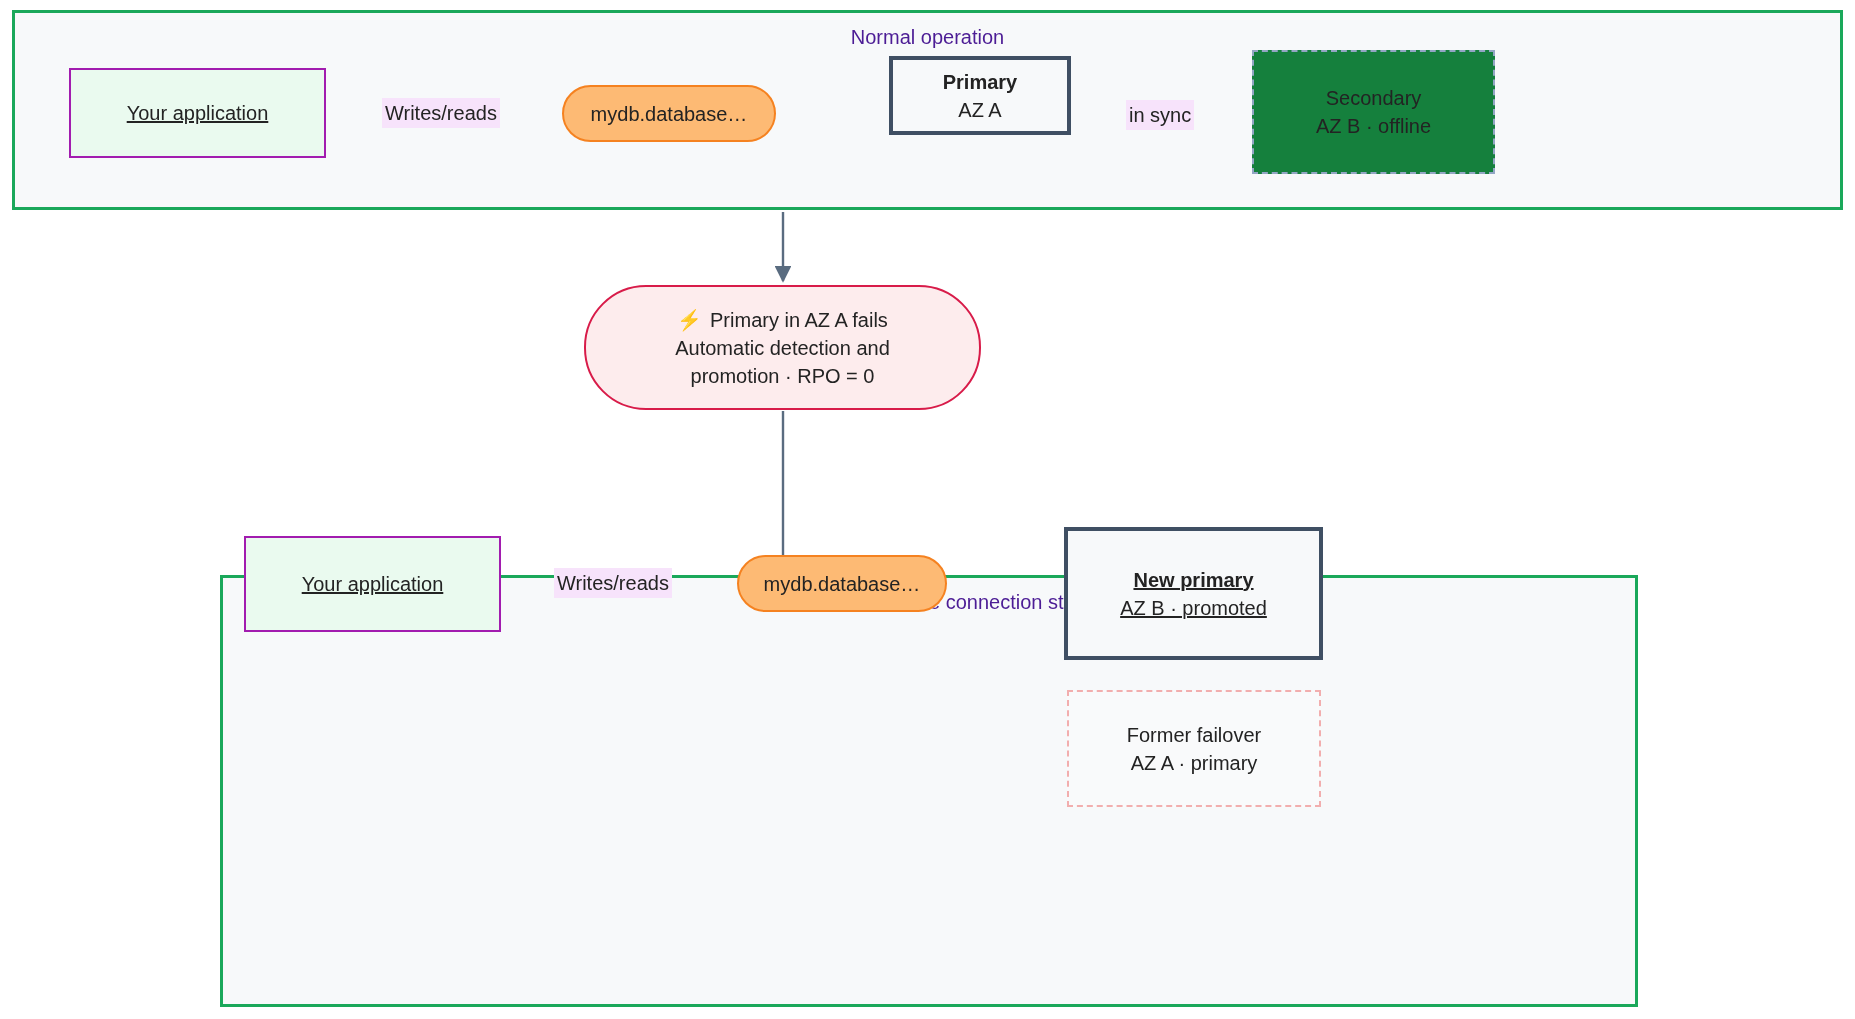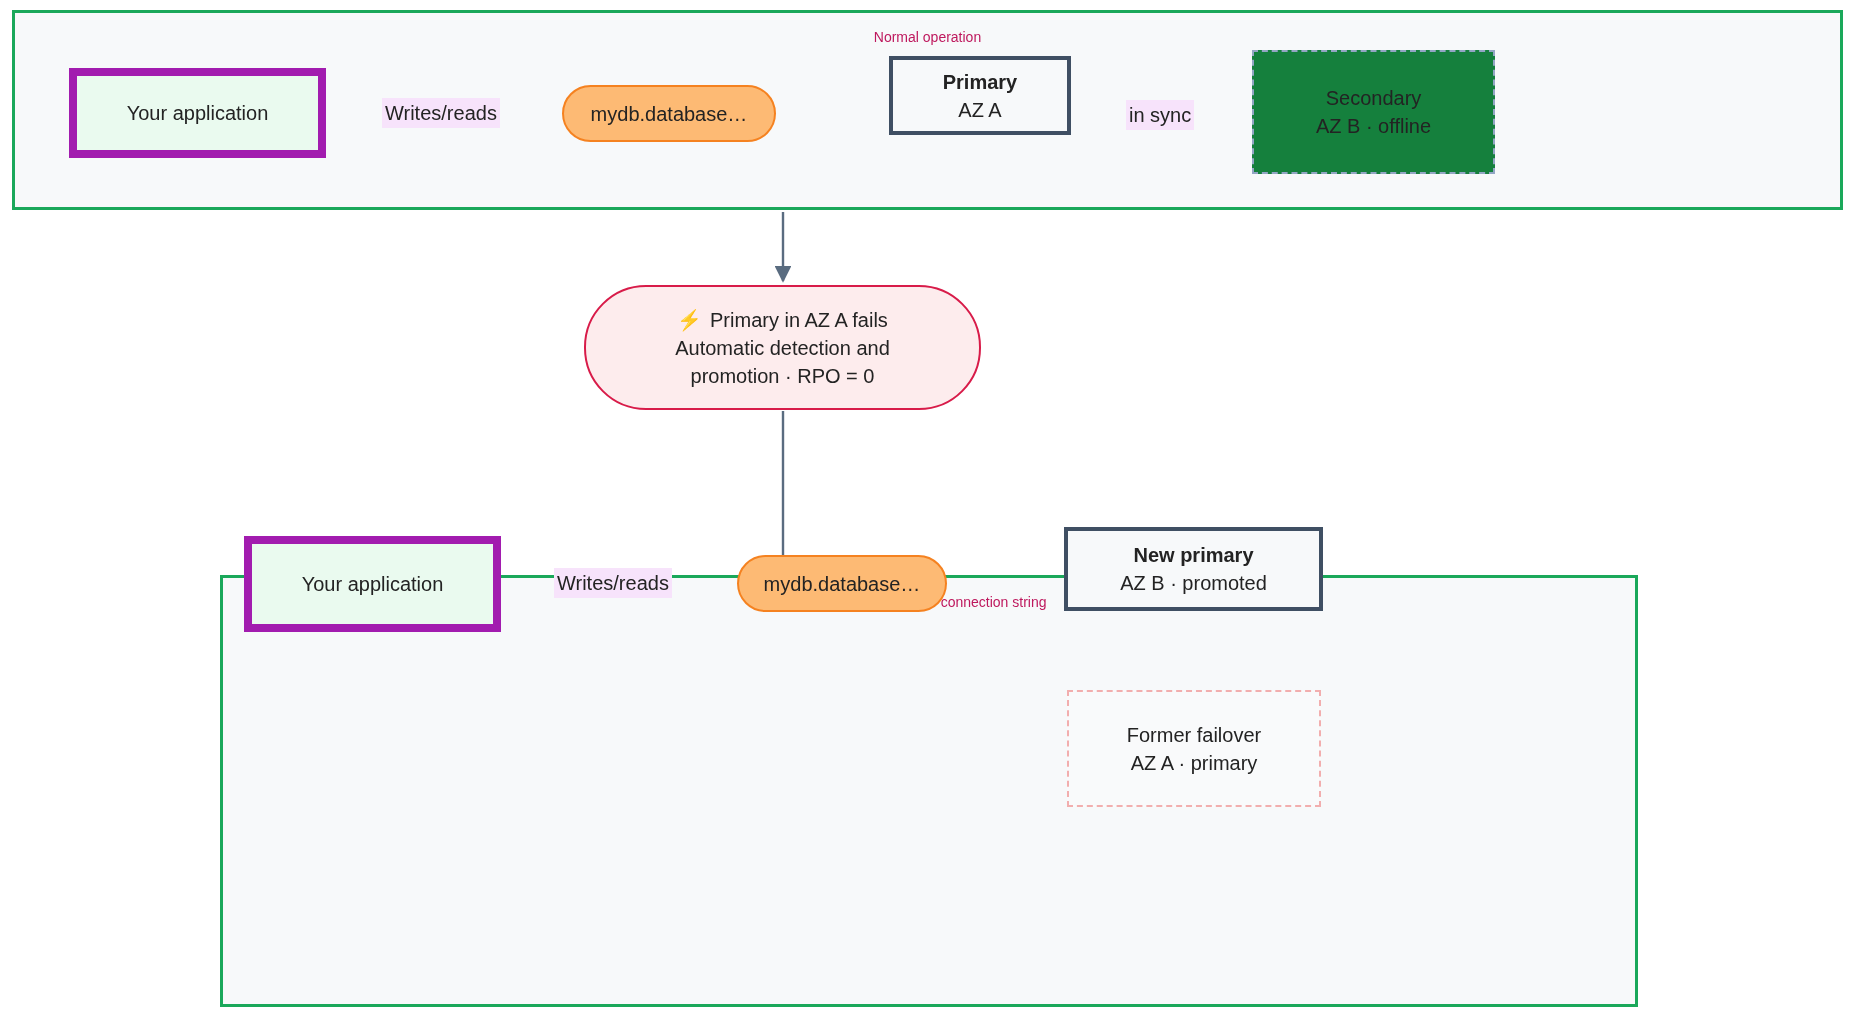--- a/index.html
+++ b/index.html
@@ -39,22 +39,22 @@
     top: 575px;
     width: 1418px;
     height: 432px;
   }
   .panel-title {
     position: absolute;
     top: 10px;
     left: 0;
     right: 0;
     text-align: center;
-    font-size: 14px;
-    color: #be185d;
+    font-size: 20px;
+    color: #4c1d95;
     line-height: 29px;
     pointer-events: none;
   }
   #panel-failover .panel-title {
     padding: 0 430px;
   }
 
   
   .node {
     position: absolute;
@@ -64,21 +64,22 @@
     align-items: center;
     justify-content: center;
     text-align: center;
     font-size: 20px;
     line-height: 28px;
     color: #232323;
   }
 
   .node-app {
     background: #eafaef;
-    border: 8px solid #a21caf;
+    border: 2px solid #a21caf;
+    text-decoration: underline;
   }
 
   .node-endpoint {
     background: #fdba74;
     border: 2.5px solid #f58220;
     border-radius: 40px;
   }
 
   .node-db {
     background: #f7f9fa;
@@ -112,21 +113,21 @@
   #node-secondary-top{ left: 1252px; top: 50px;  width: 243px; height: 124px; }
 
   
   #node-event { left: 584px; top: 285px; width: 397px; height: 125px; }
   #node-event .ev-line { display: block; }
   .bolt { color: #f5b60a; margin-right: 8px; }
 
   
   #node-app-bot       { left: 244px;  top: 536px; width: 257px; height: 96px; }
   #node-endpoint-bot  { left: 737px;  top: 555px; width: 210px; height: 57px; }
-  #node-newprimary    { left: 1064px; top: 527px; width: 259px; height: 84px; }
+  #node-newprimary    { left: 1064px; top: 527px; width: 259px; height: 133px; text-decoration: underline; }
   #node-formerprimary { left: 1067px; top: 690px; width: 254px; height: 117px; }
 
   
   .edge-label {
     position: absolute;
     background: #f7e3fb;
     font-size: 20px;
     line-height: 26px;
     color: #232323;
     padding: 2px 3px;

